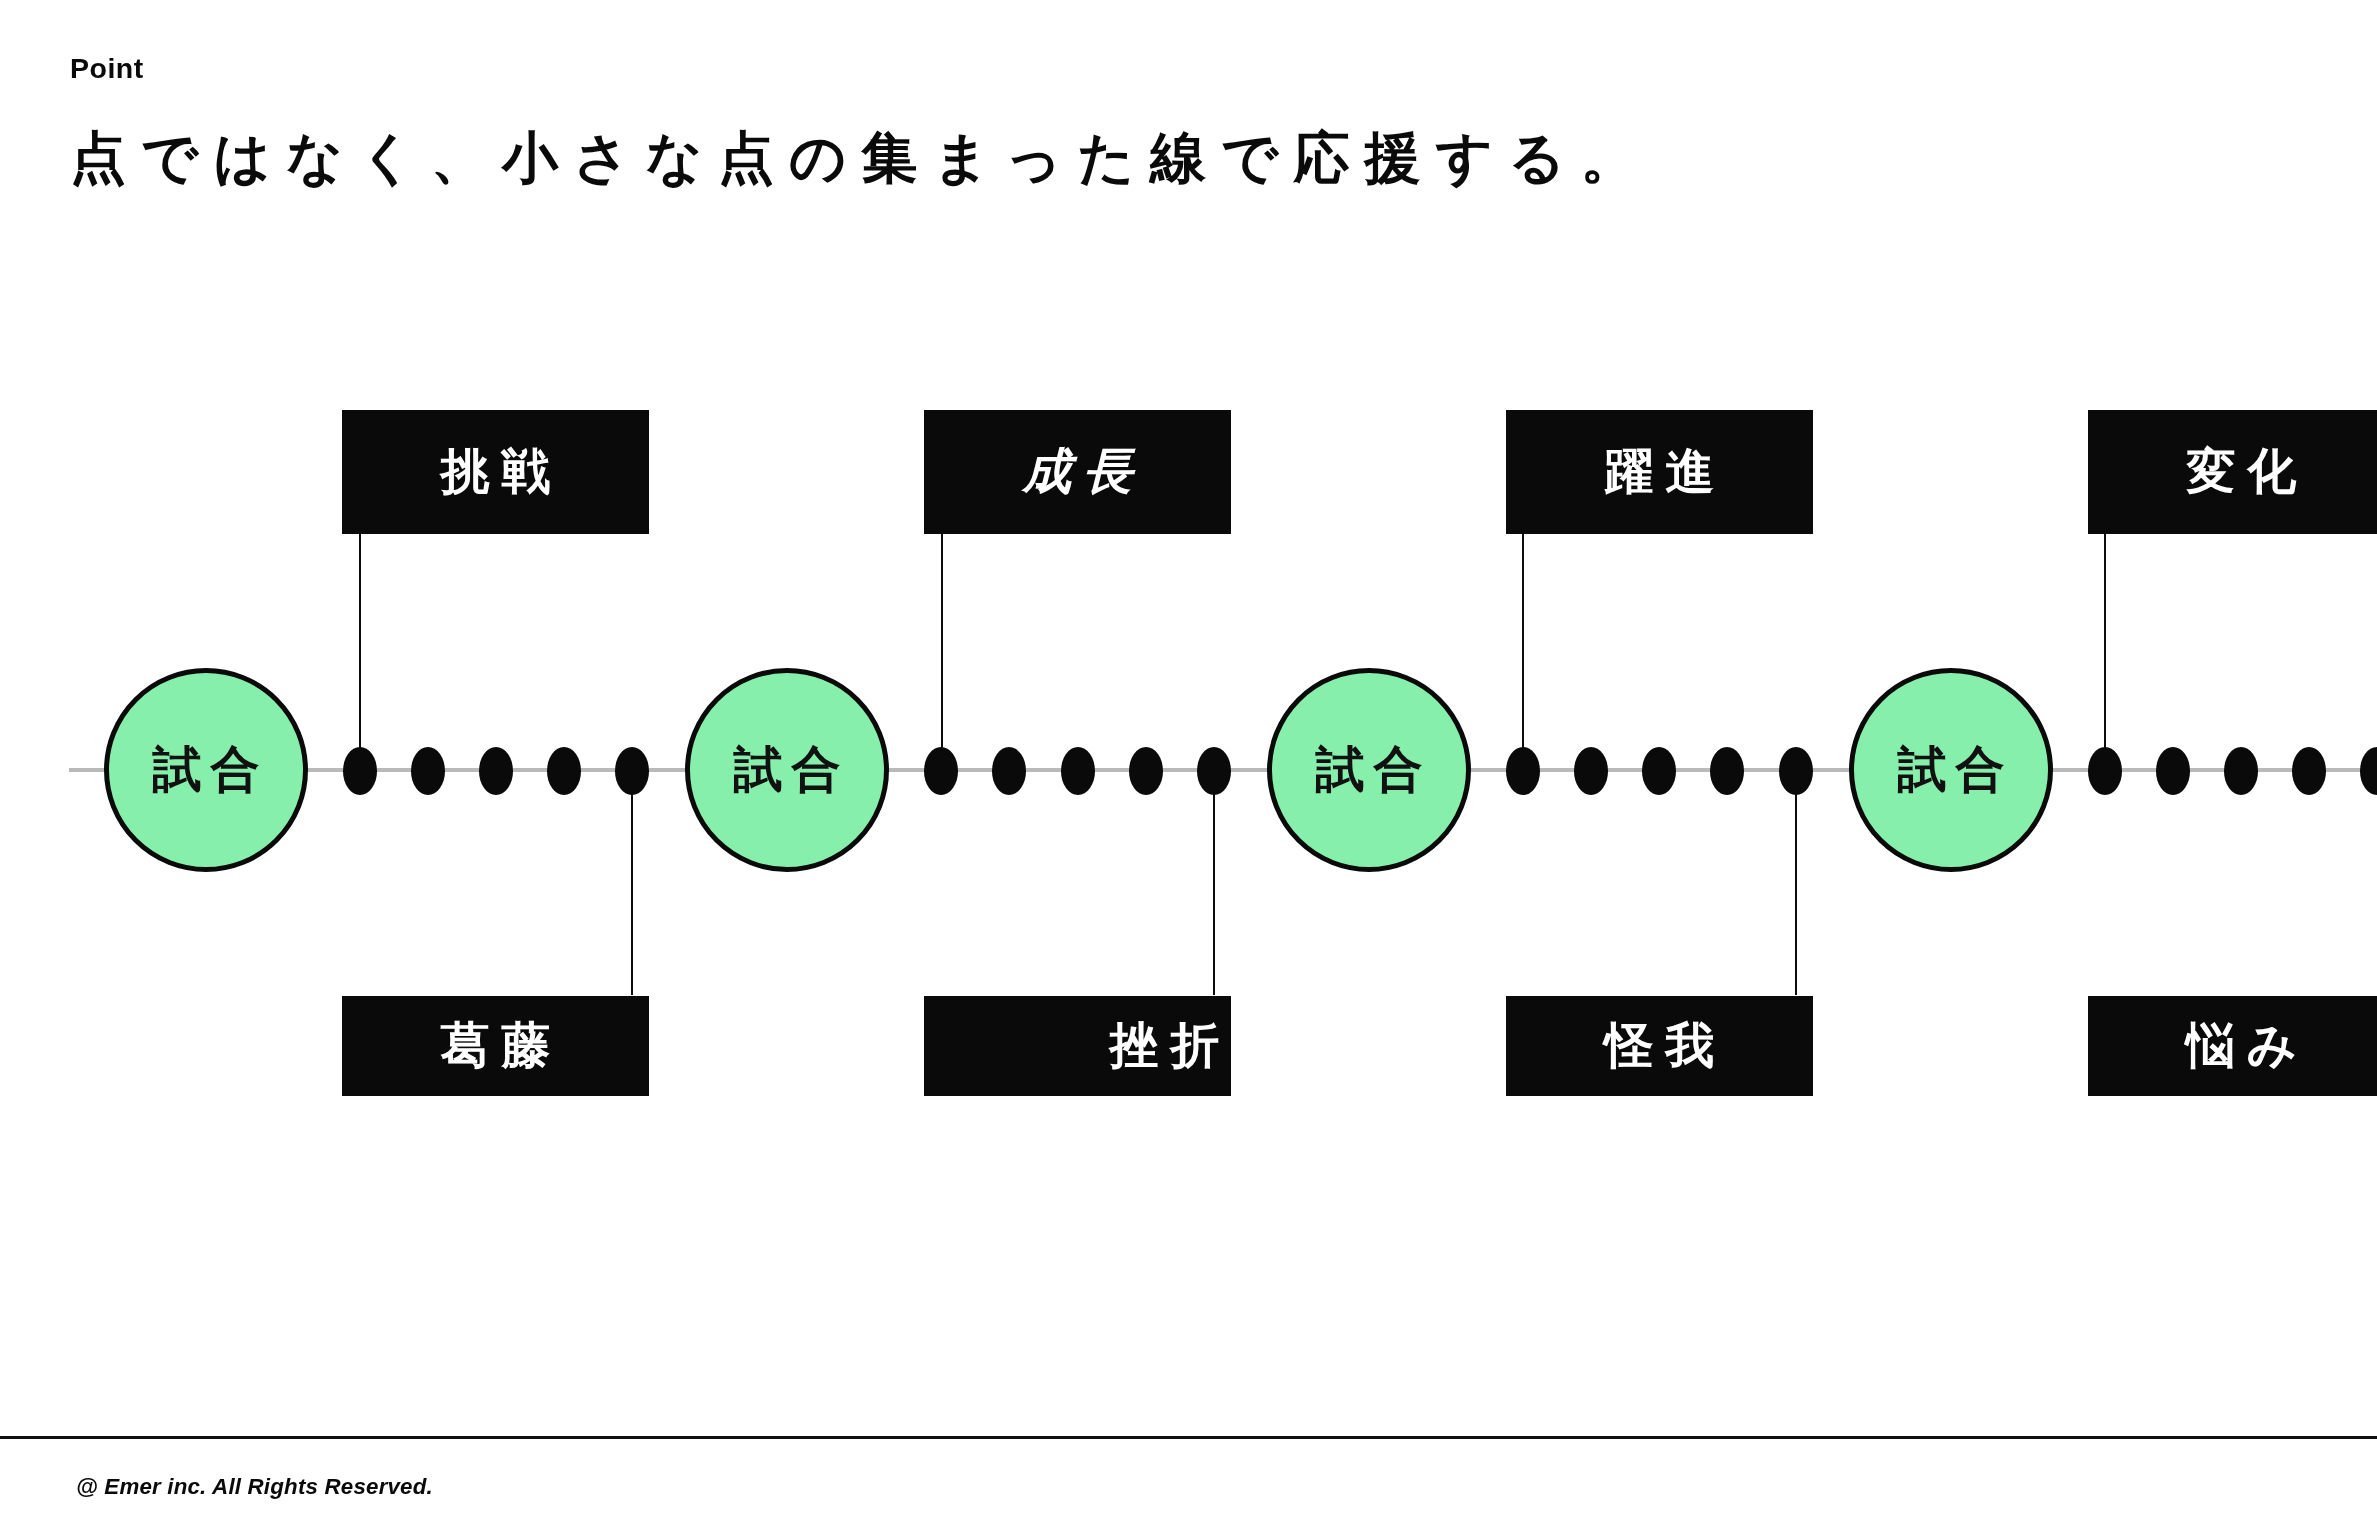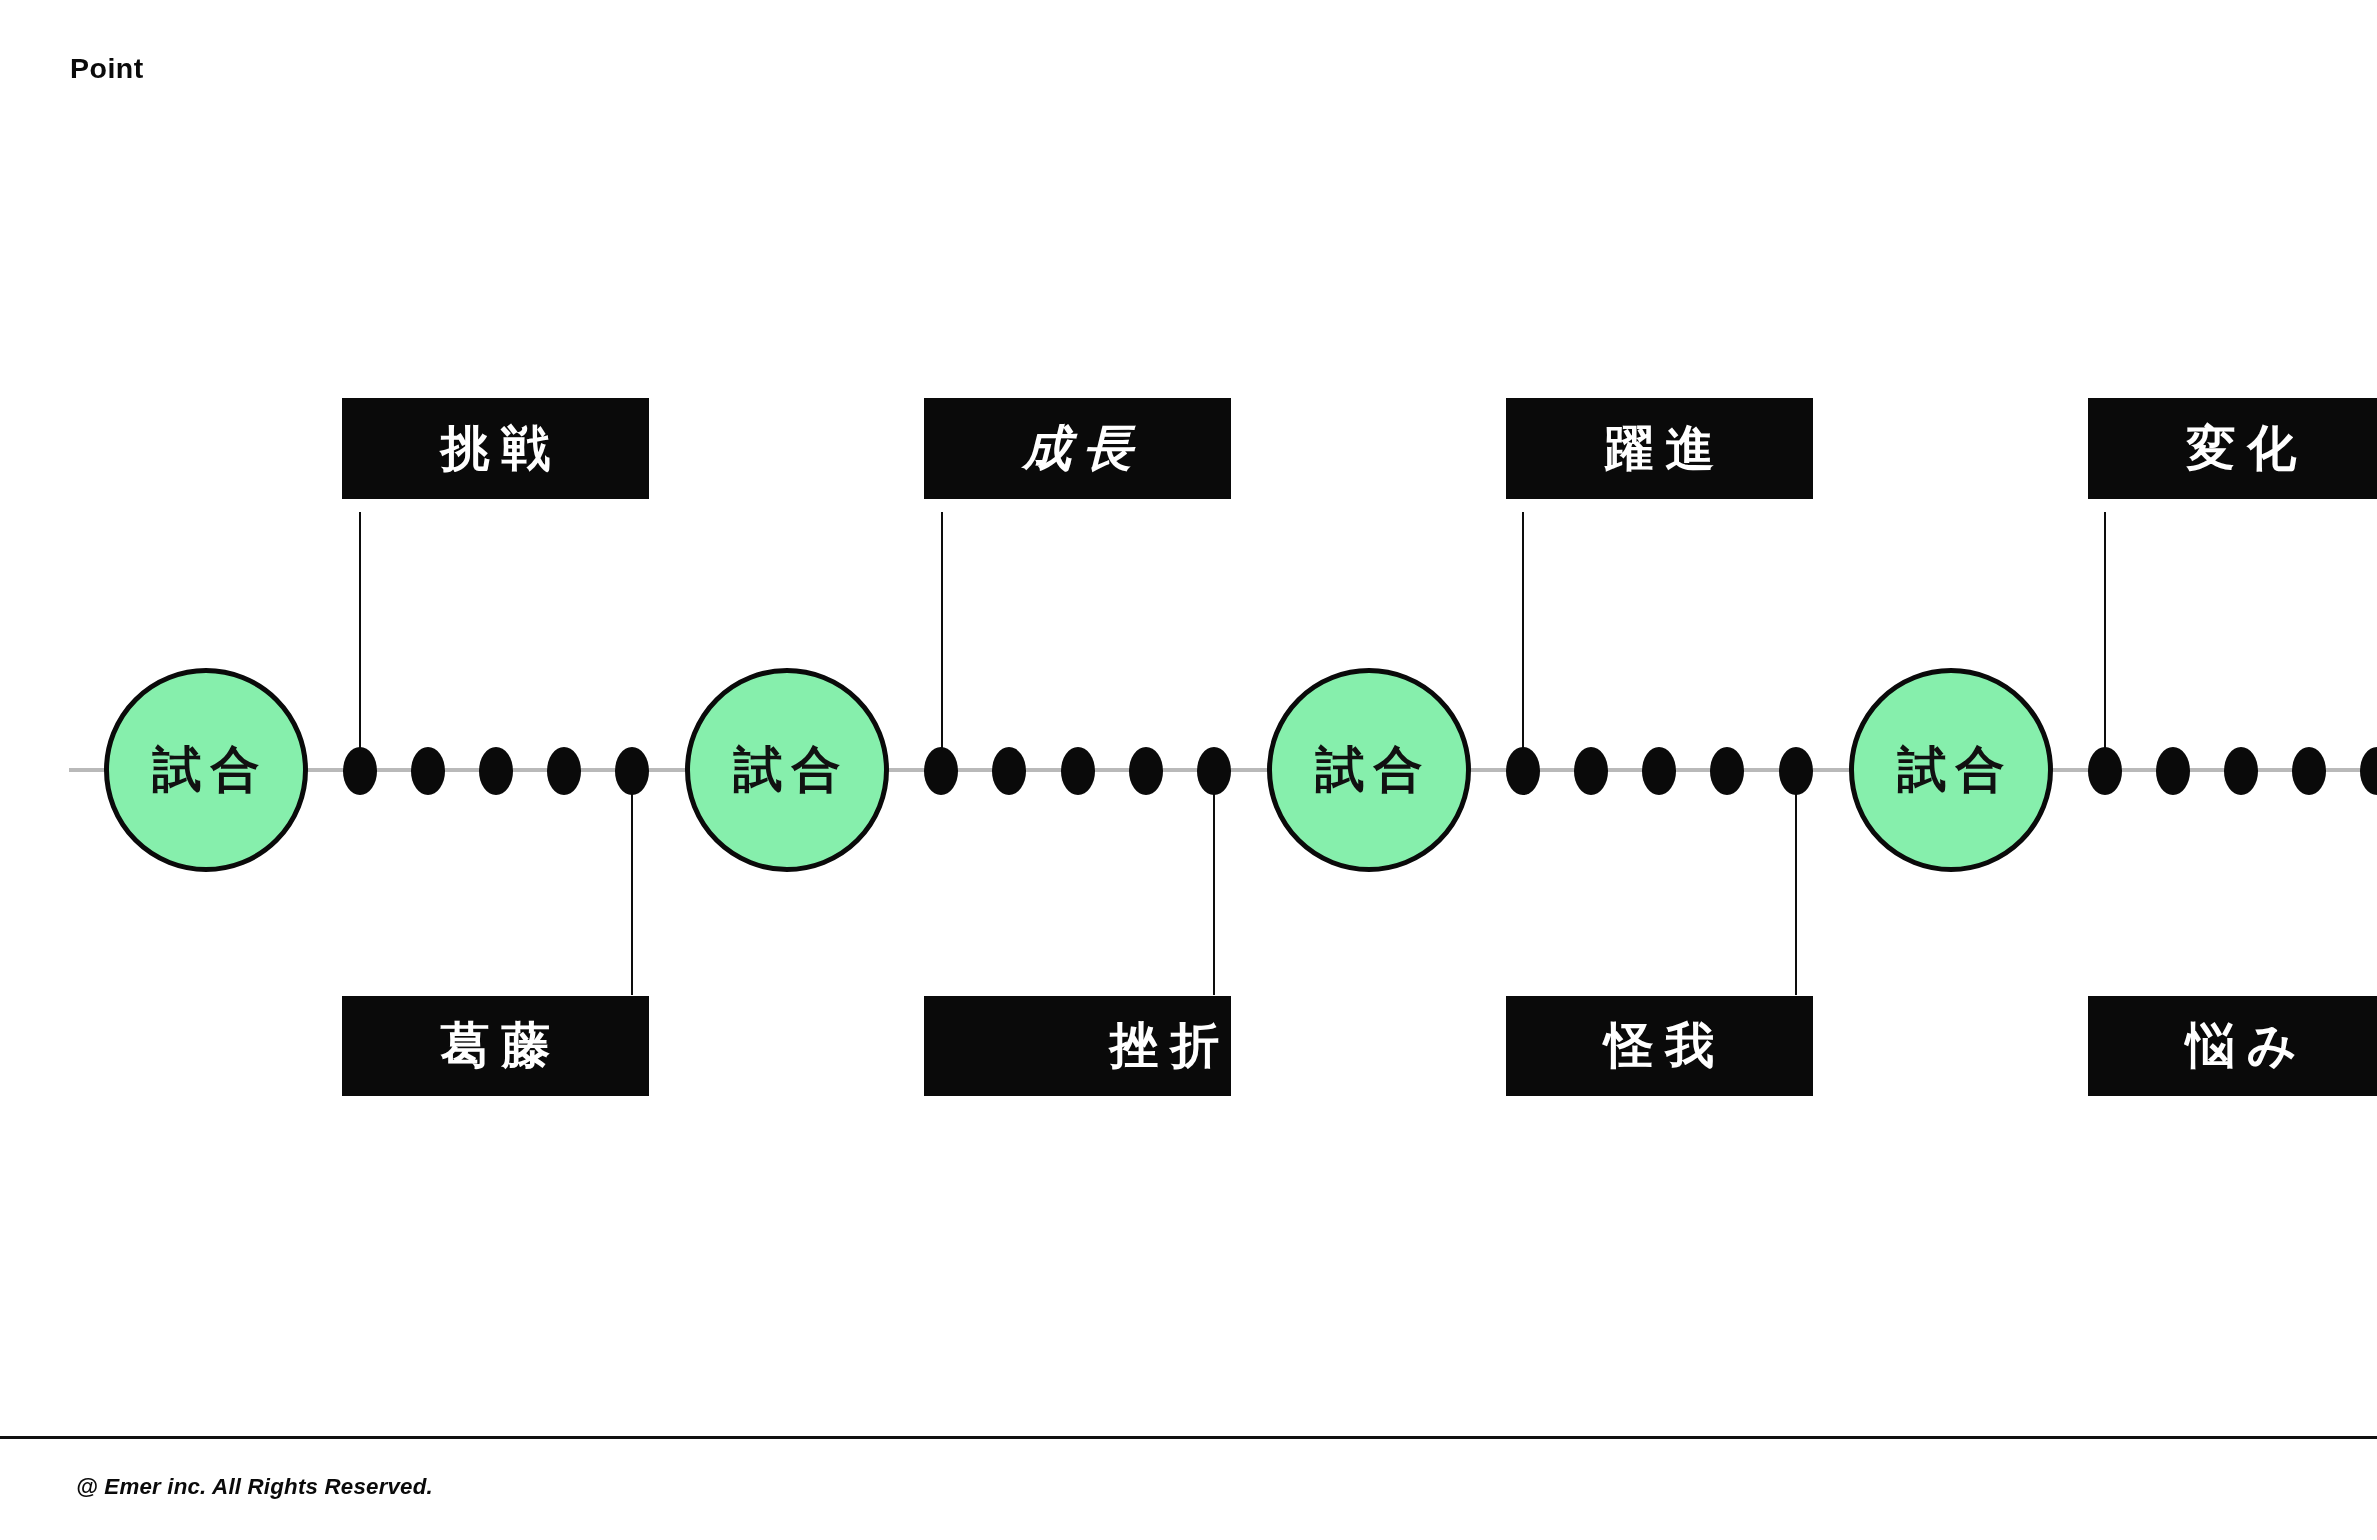--- a/index.html
+++ b/index.html
@@ -37,21 +37,21 @@
     display: flex; align-items: center; justify-content: center; z-index: 3;
   }
   .node span {
     font-size: 49px; font-weight: 700; letter-spacing: 0.18em; padding-left: 0.18em;
     color: #111111; white-space: nowrap;
   }
   .stage {
     position: absolute; width: 307px; background: var(--ink, #0a0a0a);
     display: flex; align-items: center; justify-content: center; z-index: 4;
   }
-  .stage.top { top: 398px; height: 101px; }
+  .stage.top { top: 410px; height: 124px; }
   .stage.bottom { top: 996px; height: 100px; }
   .stage span {
     font-size: 49px; font-weight: 700; letter-spacing: 0.24em; padding-left: 0.24em;
     color: var(--label-text, #ffffff); white-space: nowrap;
   }
 
   
   .footer-rule {
     position: absolute; left: 0; top: 1436px; width: 2739px; height: 2.9px; background: #101010;
   }
@@ -60,20 +60,21 @@
     font-size: 22.3px; font-weight: 700; color: #0a0a0a; letter-spacing: 0.2px; font-style: italic;
   }
 </style>
 </head>
 <body>
 
 <div class="slide">
 
   <div class="eyebrow">Point</div>
 
+  <h1 class="title">点ではなく、小さな点の集まった線で応援する。</h1>
 
   <div class="diagram" id="diagram">
     <div class="axis"></div>
 
   <div class="connector" style="left: 359px; top: 512px; height: 259px;"></div>
       <div class="connector" style="left: 631px; top: 770px; height: 225px;"></div>
       <div class="stage top" style="left: 342px;">
         <span>挑戦</span>
       </div>
       <div class="stage bottom" style="left: 342px; font-family: Liberation Mono, monospace;">

